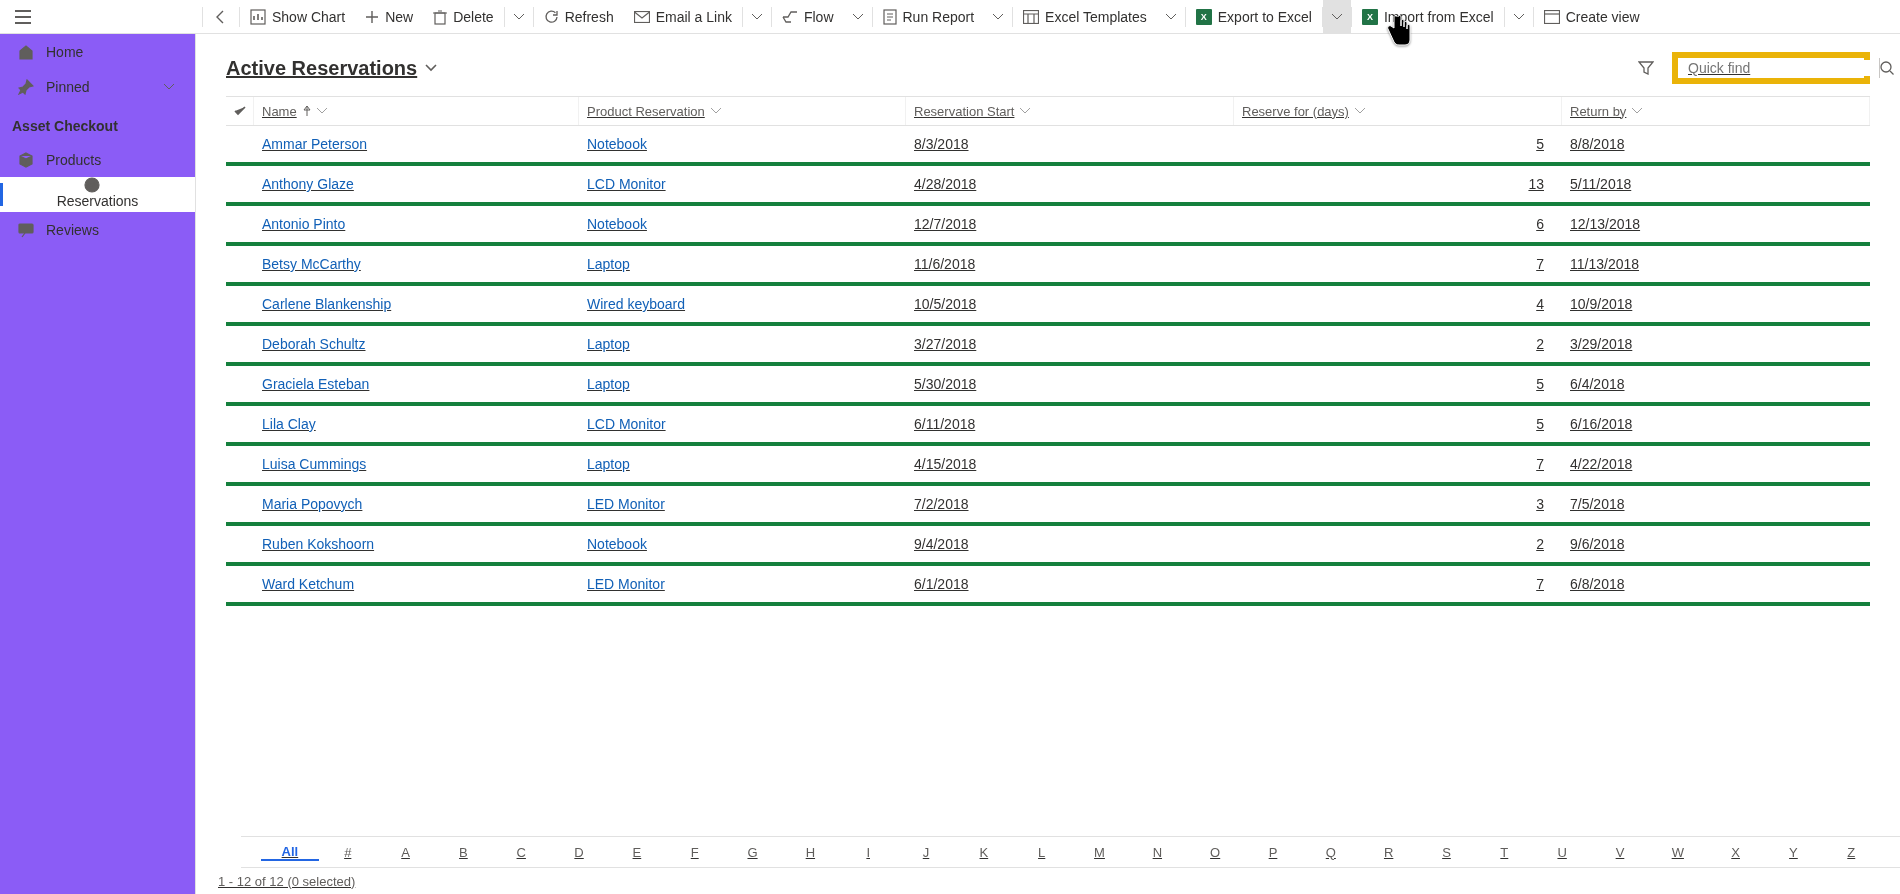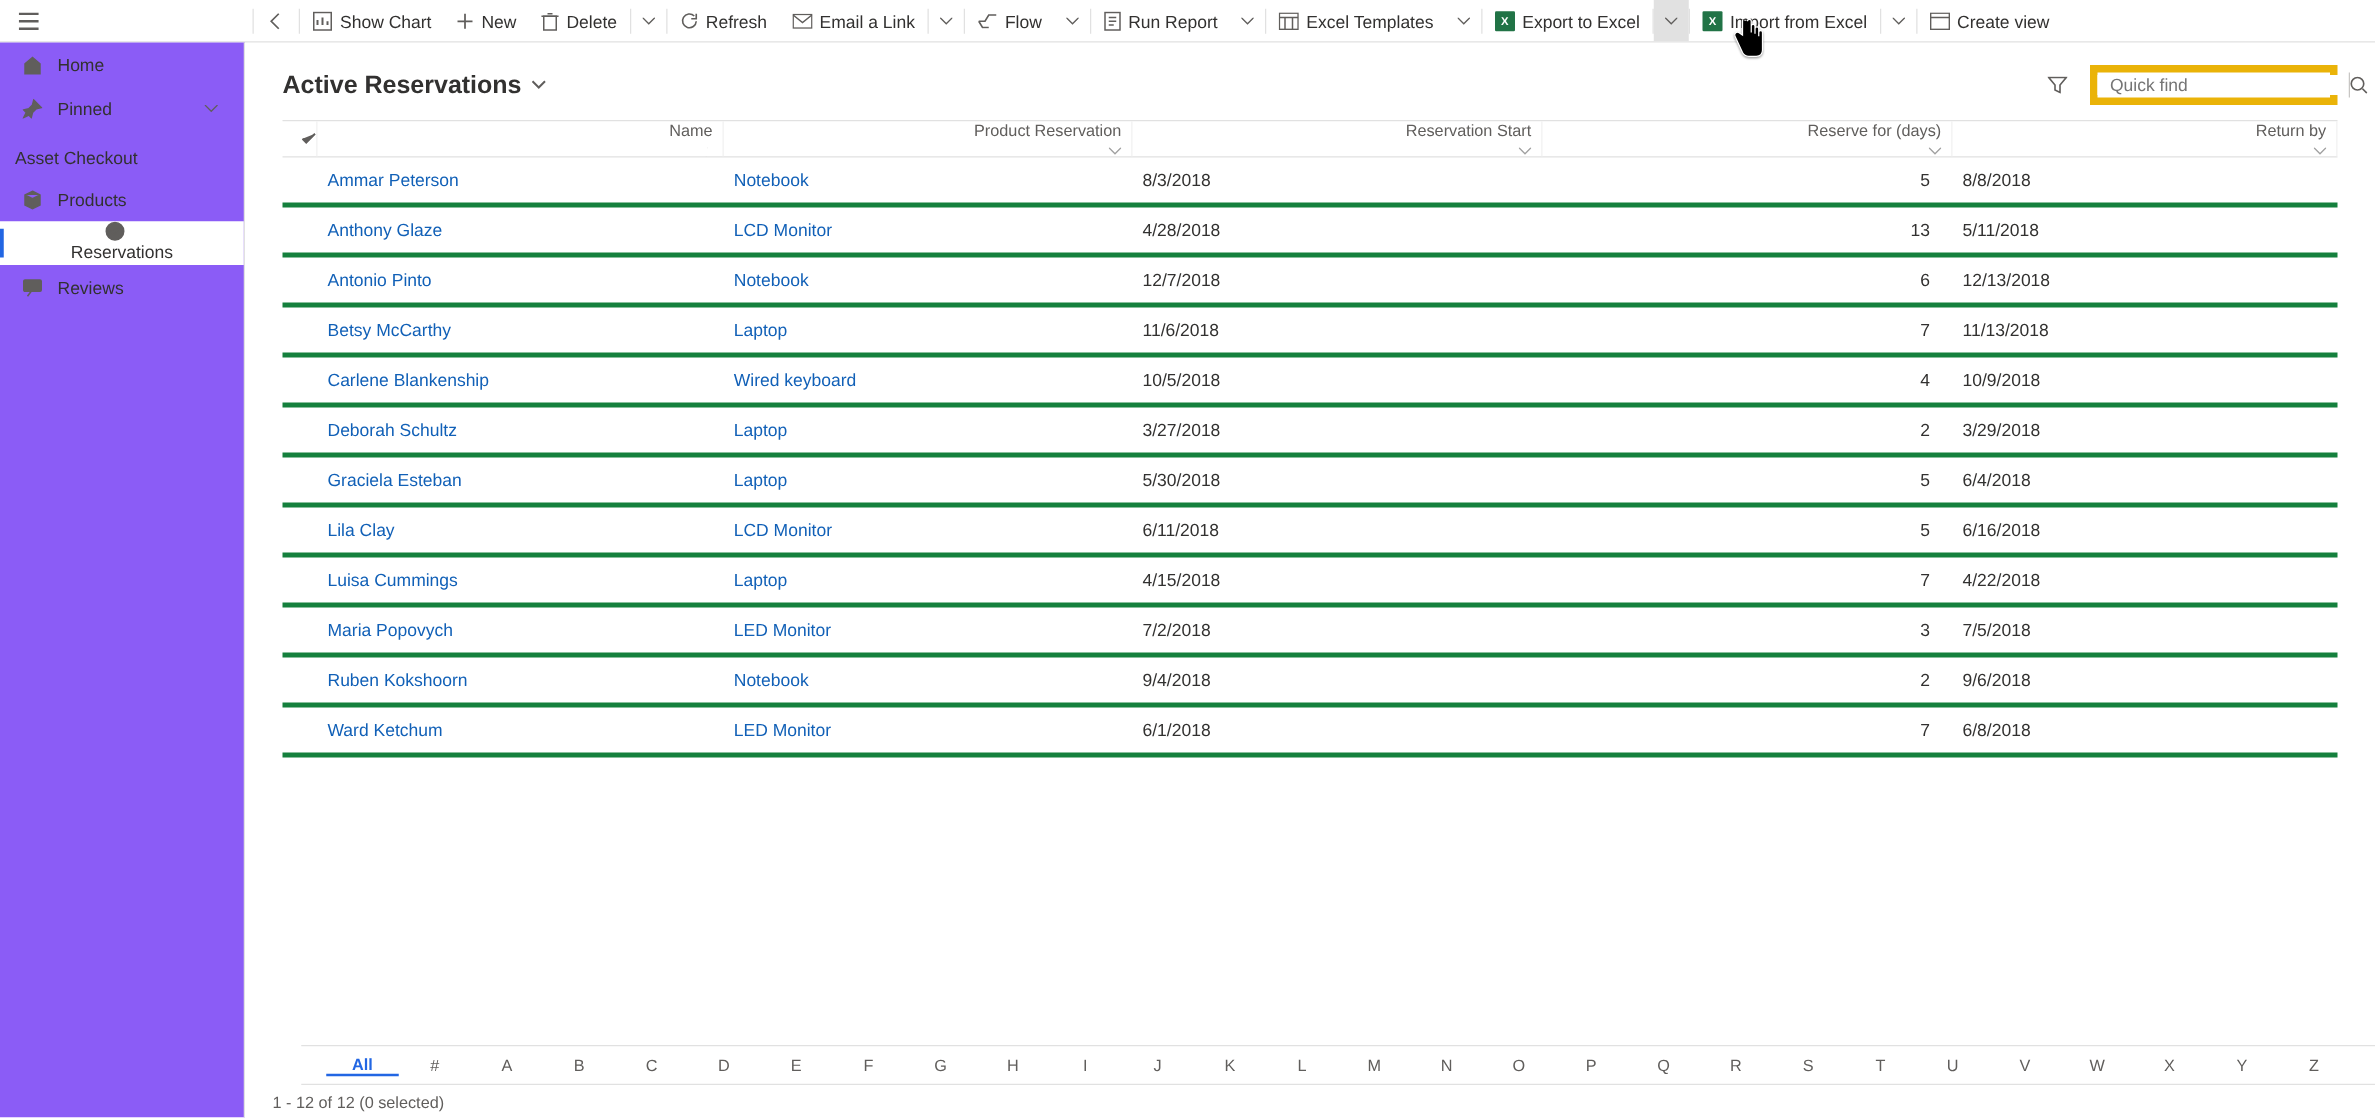--- a/index.html
+++ b/index.html
@@ -26,39 +26,39 @@
 
 .cursor{position:absolute;left:1385px;top:14px;pointer-events:none;z-index:10;}
 .cursor svg{filter:drop-shadow(0 1px 1px rgba(0,0,0,.4));}
 
 
 .main{display:flex;height:calc(100% - 34px);}
 .sidebar{width:196px;background:#8b5cf6;border-right:1px solid #e1e1e1;display:flex;flex-direction:column;}
 .side-item{display:flex;align-items:center;height:35px;padding:0 18px;cursor:pointer;font-size:14px;position:relative;}
 .side-item svg{margin-right:12px;fill:#605e5c;flex:0 0 16px;}
 .side-item .chev{margin-left:auto;margin-right:0;}
-.side-header{padding:14px 12px 8px;font-weight:400;font-size:14px;}
+.side-header{padding:14px 12px 8px;font-weight:700;font-size:14px;}
 .side-item.active{background:#fff;flex-direction:column;}
 .side-item.active::before{content:"";position:absolute;left:0;top:6px;bottom:6px;width:3px;background:#2266e3;}
 
 
-.content{flex:1;display:flex;flex-direction:column;min-width:0;}
+.content{flex:1;display:flex;flex-direction:column;min-width:0;text-decoration:underline;}
 .view-header{display:flex;align-items:center;padding:18px 30px 12px;}
 .view-title{font-size:20px;font-weight:600;display:flex;align-items:center;}
 .view-title svg{margin-left:8px;fill:#605e5c;}
 .view-right{margin-left:auto;display:flex;align-items:center;gap:12px;}
 .filter-btn{width:28px;height:28px;display:flex;align-items:center;justify-content:center;cursor:pointer;}
 .search-box{display:flex;align-items:center;border:6px solid #eab308;height:32px;width:198px;}
 .search-box input{flex:1;border:none;outline:none;padding:0 10px;font-size:14px;}
 .search-box .sicon{width:34px;display:flex;align-items:center;justify-content:center;border-left:1px solid #c8c6c4;height:100%;}
 
 
 .grid-wrap{flex:1;overflow:hidden;padding:0 30px;}
 .grid-head{display:flex;align-items:center;height:30px;border-top:1px solid #e1e1e1;border-bottom:1px solid #e1e1e1;color:#605e5c;font-size:13px;}
-.gcol{display:flex;align-items:flex-end;gap:6px;padding:0 8px;border-right:1px solid #f1f1f1;height:100%;flex-direction:column;}
+.gcol{display:flex;align-items:center;gap:6px;padding:0 8px;border-right:1px solid #f1f1f1;height:100%;}
 .gcol svg{fill:#605e5c;}
 .gcol.sel{flex:0 0 28px;justify-content:center;padding:0;}
 .gcol.name{flex:0 0 325px;}
 .gcol.prod{flex:0 0 327px;}
 .gcol.start{flex:0 0 328px;}
 .gcol.days{flex:0 0 328px;justify-content:flex-start;}
 .gcol.ret{flex:1;}
 .grow{display:flex;align-items:center;height:40px;border-bottom:4px solid #15803d;font-size:14px;}
 .gcell{padding:0 8px;}
 .gcell.sel{flex:0 0 28px;}

